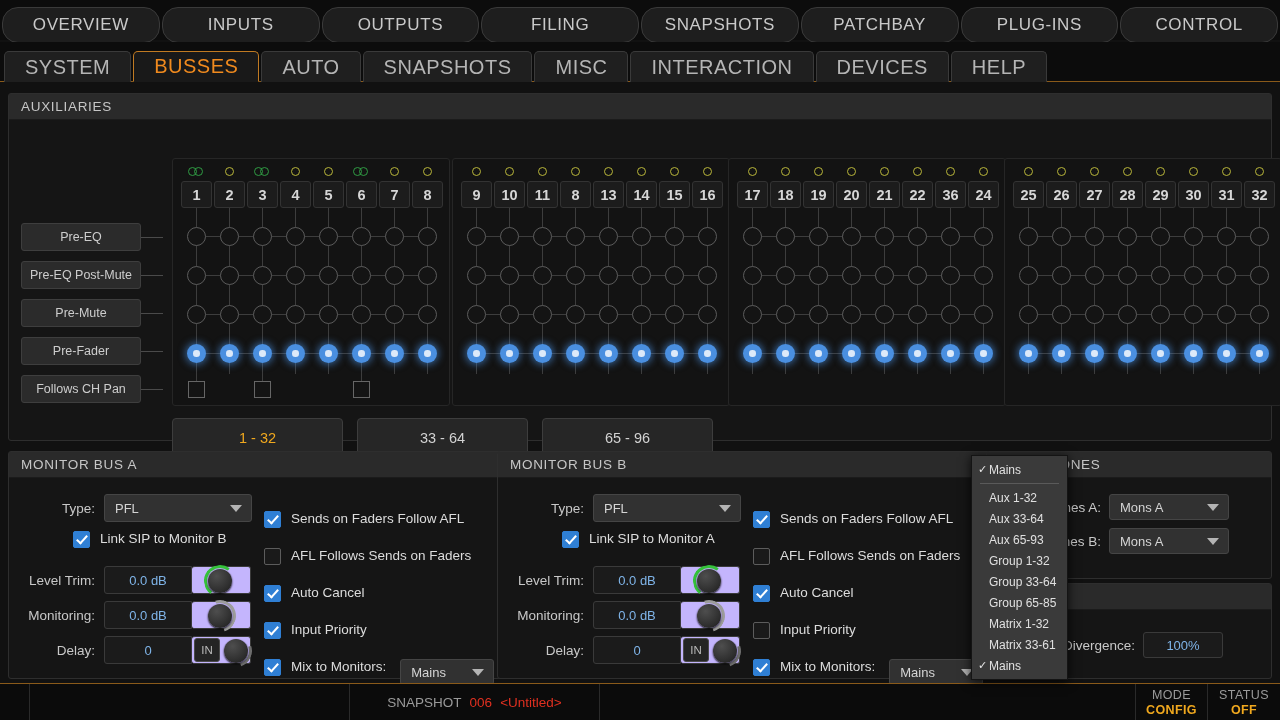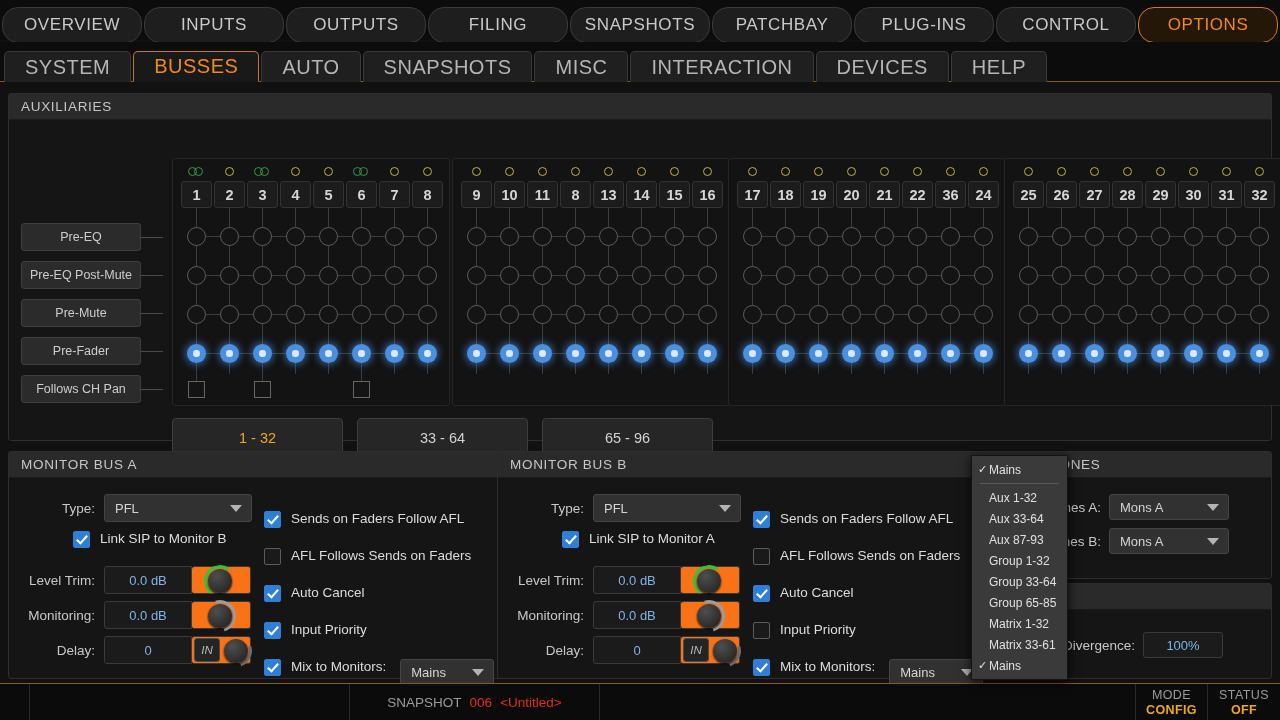--- a/index.html
+++ b/index.html
@@ -144,23 +144,22 @@
     position: relative; cursor: pointer;
   }
   .sel .carat {
     position: absolute; right: 9px; top: 50%; margin-top: -3px;
     width: 0; height: 0; border-left: 6px solid transparent;
     border-right: 6px solid transparent; border-top: 7px solid #b4b4b4;
   }
 
   .knobwrap {
     position: relative; width: 59px; height: 28px;
-    background: #f97316; border: 1px solid #3a3a3a; border-radius: 3px;
+    background: #c4b5fd; border: 1px solid #3a3a3a; border-radius: 3px;
     border-left: none;
-    font-style: italic;
   }
   .knob {
     position: absolute; left: 16px; top: 2px; width: 24px; height: 24px;
     border-radius: 50%;
     background: radial-gradient(circle at 36% 30%, #4e4e4e 0%, #333 55%, #1c1c1c 100%);
     box-shadow: 0 1px 2px #000;
   }
   .arc {
     position: absolute; left: 12px; top: -2px; width: 32px; height: 32px;
     border-radius: 50%; border: 3px solid transparent;
@@ -231,21 +230,20 @@
 
   <div class="topnav" id="topnav">
       <div class="topnav-btn">OVERVIEW</div>
       <div class="topnav-btn">INPUTS</div>
       <div class="topnav-btn">OUTPUTS</div>
       <div class="topnav-btn">FILING</div>
       <div class="topnav-btn">SNAPSHOTS</div>
       <div class="topnav-btn">PATCHBAY</div>
       <div class="topnav-btn">PLUG-INS</div>
       <div class="topnav-btn">CONTROL</div>
-      <div class="topnav-btn active">OPTIONS</div>
     </div>
 
   <div class="subnav" id="subnav">
       <div class="subnav-btn">SYSTEM</div>
       <div class="subnav-btn active">BUSSES</div>
       <div class="subnav-btn">AUTO</div>
       <div class="subnav-btn">SNAPSHOTS</div>
       <div class="subnav-btn">MISC</div>
       <div class="subnav-btn">INTERACTION</div>
       <div class="subnav-btn">DEVICES</div>
@@ -840,21 +838,21 @@
       <div class="mi">
         <span class="tick"></span>
         <span>Aux 1-32</span>
       </div>
       <div class="mi">
         <span class="tick"></span>
         <span>Aux 33-64</span>
       </div>
       <div class="mi">
         <span class="tick"></span>
-        <span>Aux 87-93</span>
+        <span>Aux 65-93</span>
       </div>
       <div class="mi">
         <span class="tick"></span>
         <span>Group 1-32</span>
       </div>
       <div class="mi">
         <span class="tick"></span>
         <span>Group 33-64</span>
       </div>
       <div class="mi">

